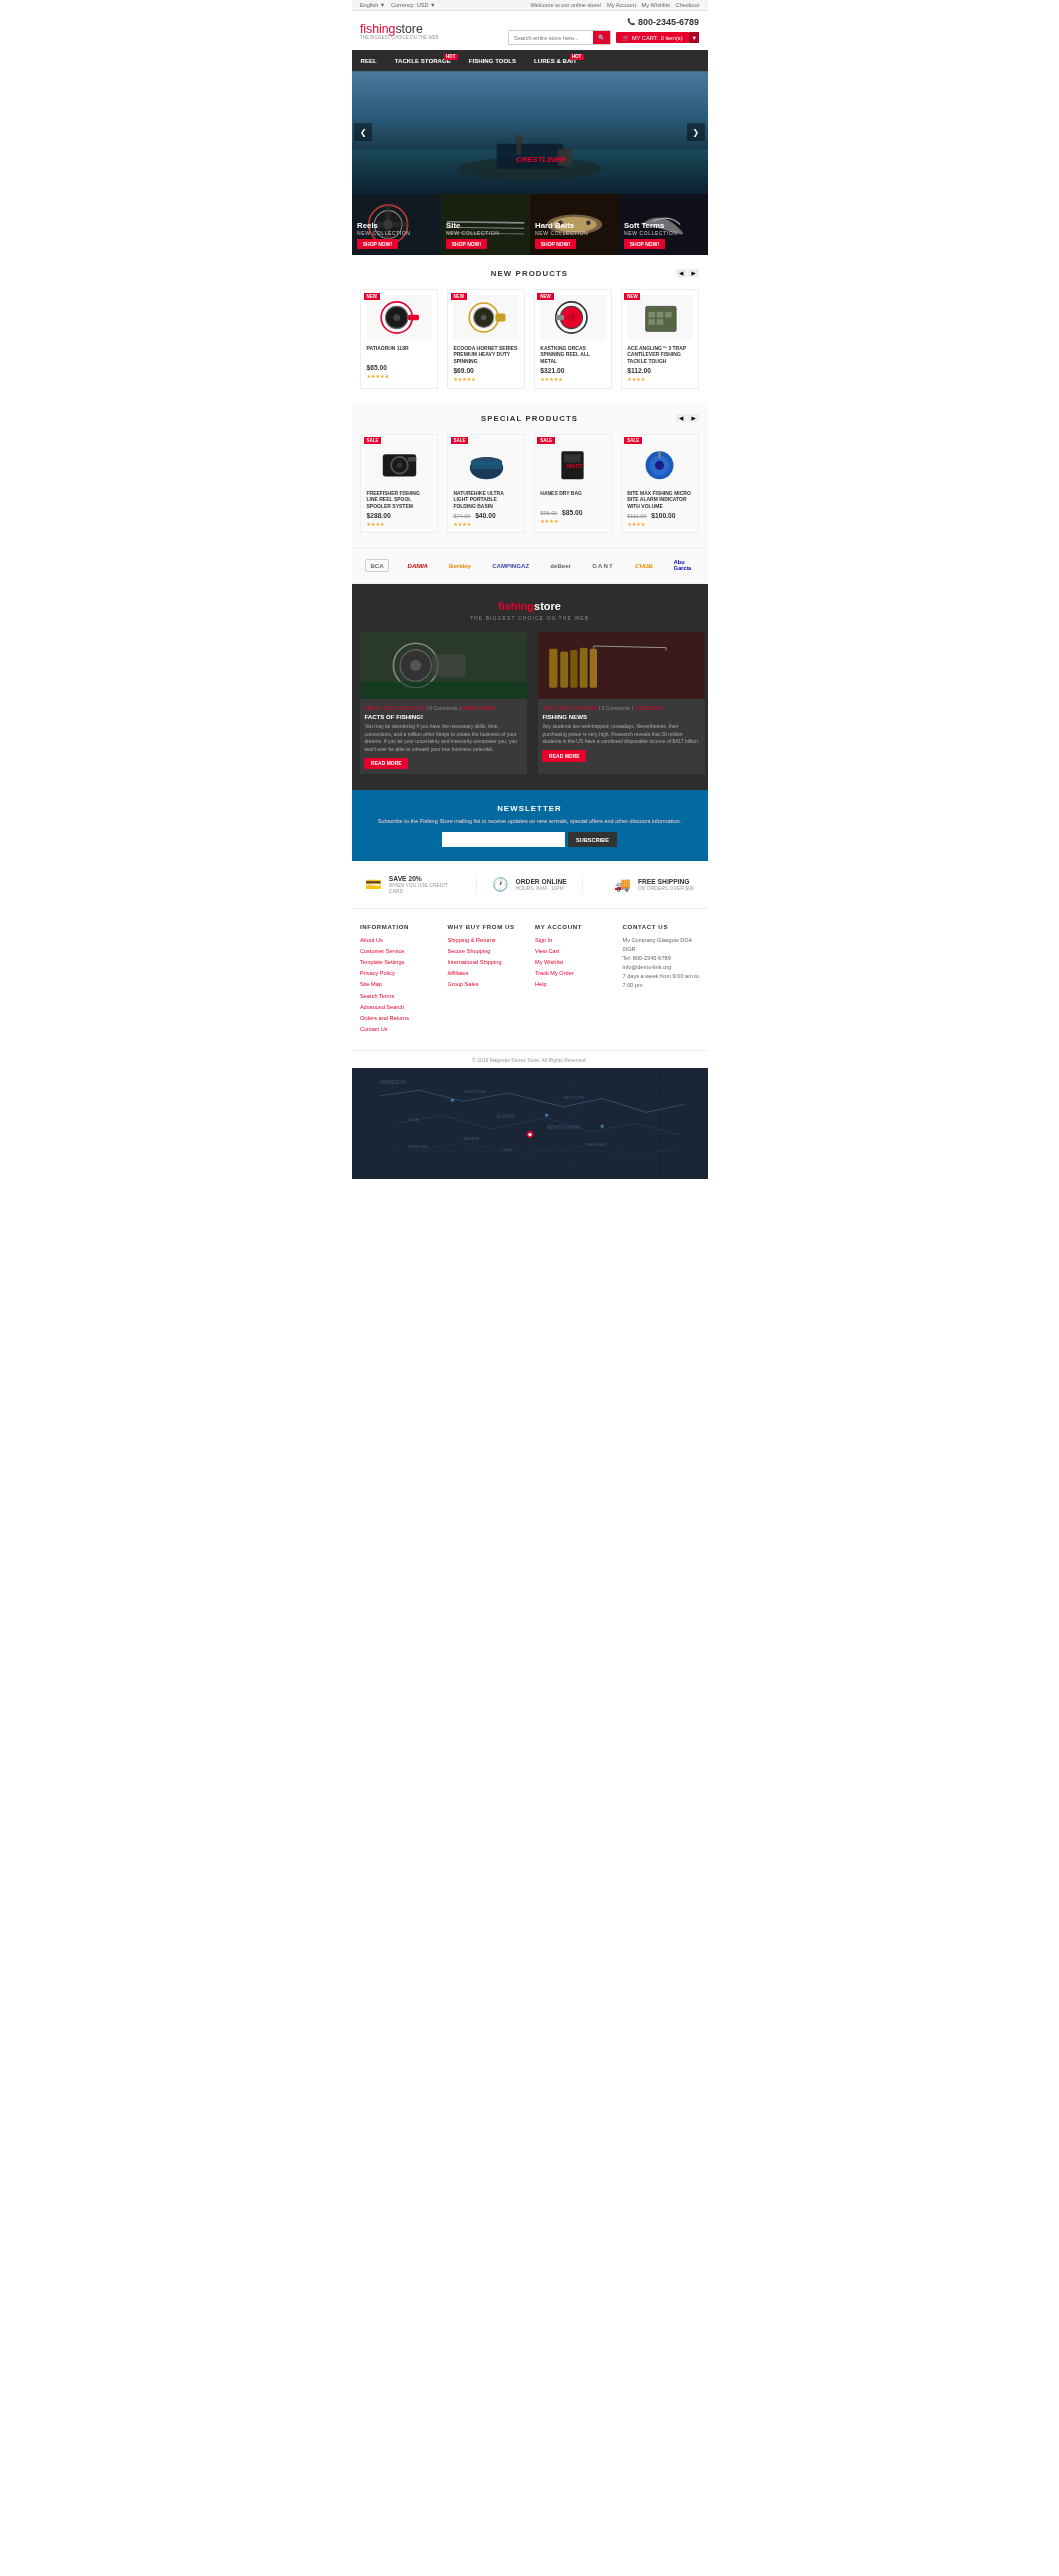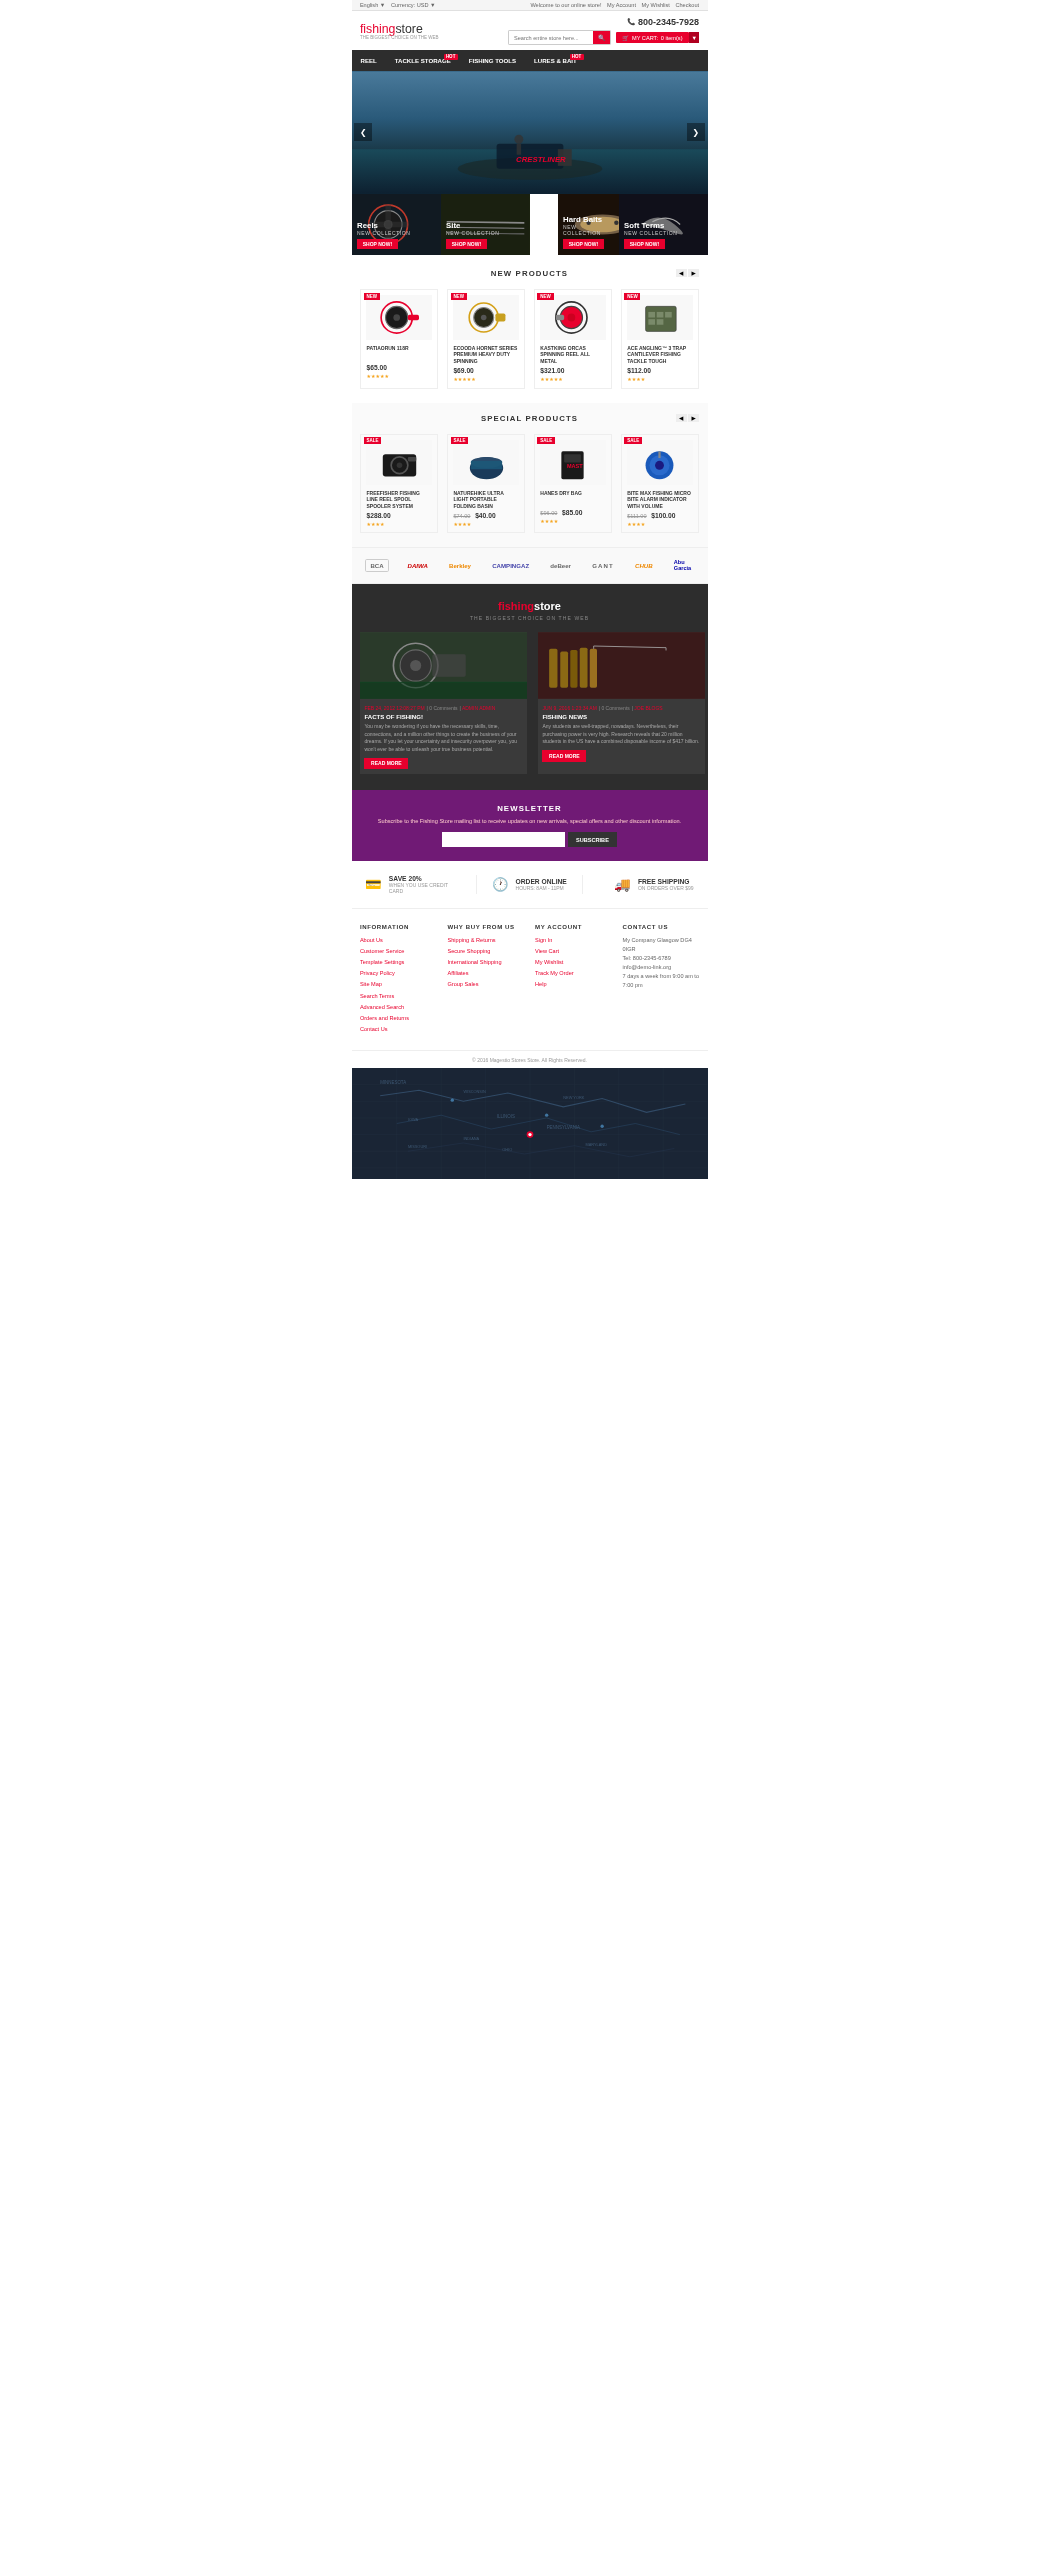--- a/index.html
+++ b/index.html
@@ -36,21 +36,21 @@
     .hero-bg { width: 100%; height: 100%; background: linear-gradient(to bottom, #1a4a6a 0%, #0d2535 100%); position: absolute; top: 0; left: 0; }
     .hero-prev, .hero-next { position: absolute; top: 50%; transform: translateY(-50%); background: rgba(0,0,0,0.4); color: #fff; border: none; padding: 4.5px 5.6px; cursor: pointer; font-size: 7.8px; z-index: 10; }
     .hero-prev { left: 2.8px; }
     .hero-next { right: 2.8px; }
     
     
     .category-panels { display: grid; grid-template-columns: repeat(4, 1fr); gap: 0; }
     .cat-panel { position: relative; height: 61px; overflow: hidden; cursor: pointer; }
     .cat-panel-1 { background: linear-gradient(135deg, #1a1a2e 0%, #16213e 100%); }
     .cat-panel-2 { background: linear-gradient(135deg, #1a2a1a 0%, #2d3a1a 100%); }
-    .cat-panel-3 { background: linear-gradient(135deg, #2a1a1a 0%, #3a2a1a 100%); margin-left: 28px; }
+    .cat-panel-3 { background: linear-gradient(135deg, #2a1a1a 0%, #3a2a1a 100%); }
     .cat-panel-4 { background: linear-gradient(135deg, #1a1a2a 0%, #2a2a3a 100%); }
     .cat-overlay { position: absolute; bottom: 0; left: 0; right: 0; padding: 5.6px; }
     .cat-title { color: #fff; font-size: 7.8px; font-weight: bold; }
     .cat-subtitle { color: #ccc; font-size: 5px; text-transform: uppercase; letter-spacing: 0.6px; }
     .cat-btn { display: inline-block; background: #e8002d; color: #fff; padding: 2.2px 5.6px; font-size: 5px; text-transform: uppercase; margin-top: 2.8px; font-weight: bold; cursor: pointer; border: none; }
     
     
     .section { padding: 14px 8.4px; }
     .section-title { text-align: center; font-size: 7.8px; font-weight: bold; text-transform: uppercase; letter-spacing: 1.1px; color: #333; margin-bottom: 11px; position: relative; }
     .section-nav { position: absolute; right: 0; top: 0; display: flex; gap: 1.7px; }
@@ -76,21 +76,21 @@
     .dark-tagline { text-align: center; color: #888; font-size: 5px; text-transform: uppercase; letter-spacing: 1.1px; margin-bottom: 11px; }
     .blog-grid { display: grid; grid-template-columns: 1fr 1fr; gap: 11px; }
     .blog-card { background: #3a3a3a; }
     .blog-img { width: 100%; height: 67px; background: #555; overflow: hidden; }
     .blog-meta { padding: 4.5px; }
     .blog-title { font-size: 6.1px; font-weight: bold; color: #fff; text-transform: uppercase; margin: 2.8px 0; }
     .blog-text { font-size: 5px; color: #aaa; line-height: 1.5; }
     .read-more-btn { display: inline-block; background: #e8002d; color: #fff; padding: 2.8px 6.7px; font-size: 5px; text-transform: uppercase; margin-top: 4.5px; cursor: pointer; border: none; font-weight: bold; }
     
     
-    .newsletter { background: #701a75; padding: 14px 8.4px; text-align: center; }
+    .newsletter { background: #0369a1; padding: 14px 8.4px; text-align: center; }
     .newsletter h3 { color: #fff; font-size: 7.8px; text-transform: uppercase; letter-spacing: 1.1px; margin-bottom: 4.5px; }
     .newsletter p { color: #ffcccc; font-size: 5.6px; margin-bottom: 8.4px; }
     .newsletter-form { display: flex; justify-content: center; gap: 2.8px; }
     .newsletter-form input { padding: 4.5px 8.4px; border: none; outline: none; font-size: 5.6px; width: 123px; }
     .newsletter-form button { background: #333; color: #fff; border: none; padding: 4.5px 8.4px; font-size: 5.6px; text-transform: uppercase; cursor: pointer; font-weight: bold; }
     
     
     .features { display: grid; grid-template-columns: repeat(3, 1fr); padding: 14px 8.4px; gap: 8.4px; border-bottom: 0.6px solid #eee; }
     .feature { display: flex; align-items: center; gap: 6.7px; padding: 0 5.6px; }
     .feature-icon { font-size: 13.4px; color: #e8002d; }
@@ -126,21 +126,21 @@
 <div class="header">
   <div>
     <div class="logo">
       <span style="color:#e8002d;">fishing</span><span>store</span>
     </div>
     <div class="logo-tagline">THE BIGGEST CHOICE ON THE WEB</div>
   </div>
   <div class="header-right">
     <div style="display:flex; align-items:center;">
       <span class="phone-icon">📞</span>
-      <span class="phone">800-2345-7928</span>
+      <span class="phone">800-2345-6789</span>
     </div>
     <div class="search-cart">
       <div class="search-box">
         <input type="text" placeholder="Search entire store here..." style="">
         <button>🔍</button>
       </div>
       <div style="display:flex;">
         <button class="cart-btn">
           <span>🛒</span>
           <span>MY CART:</span>

